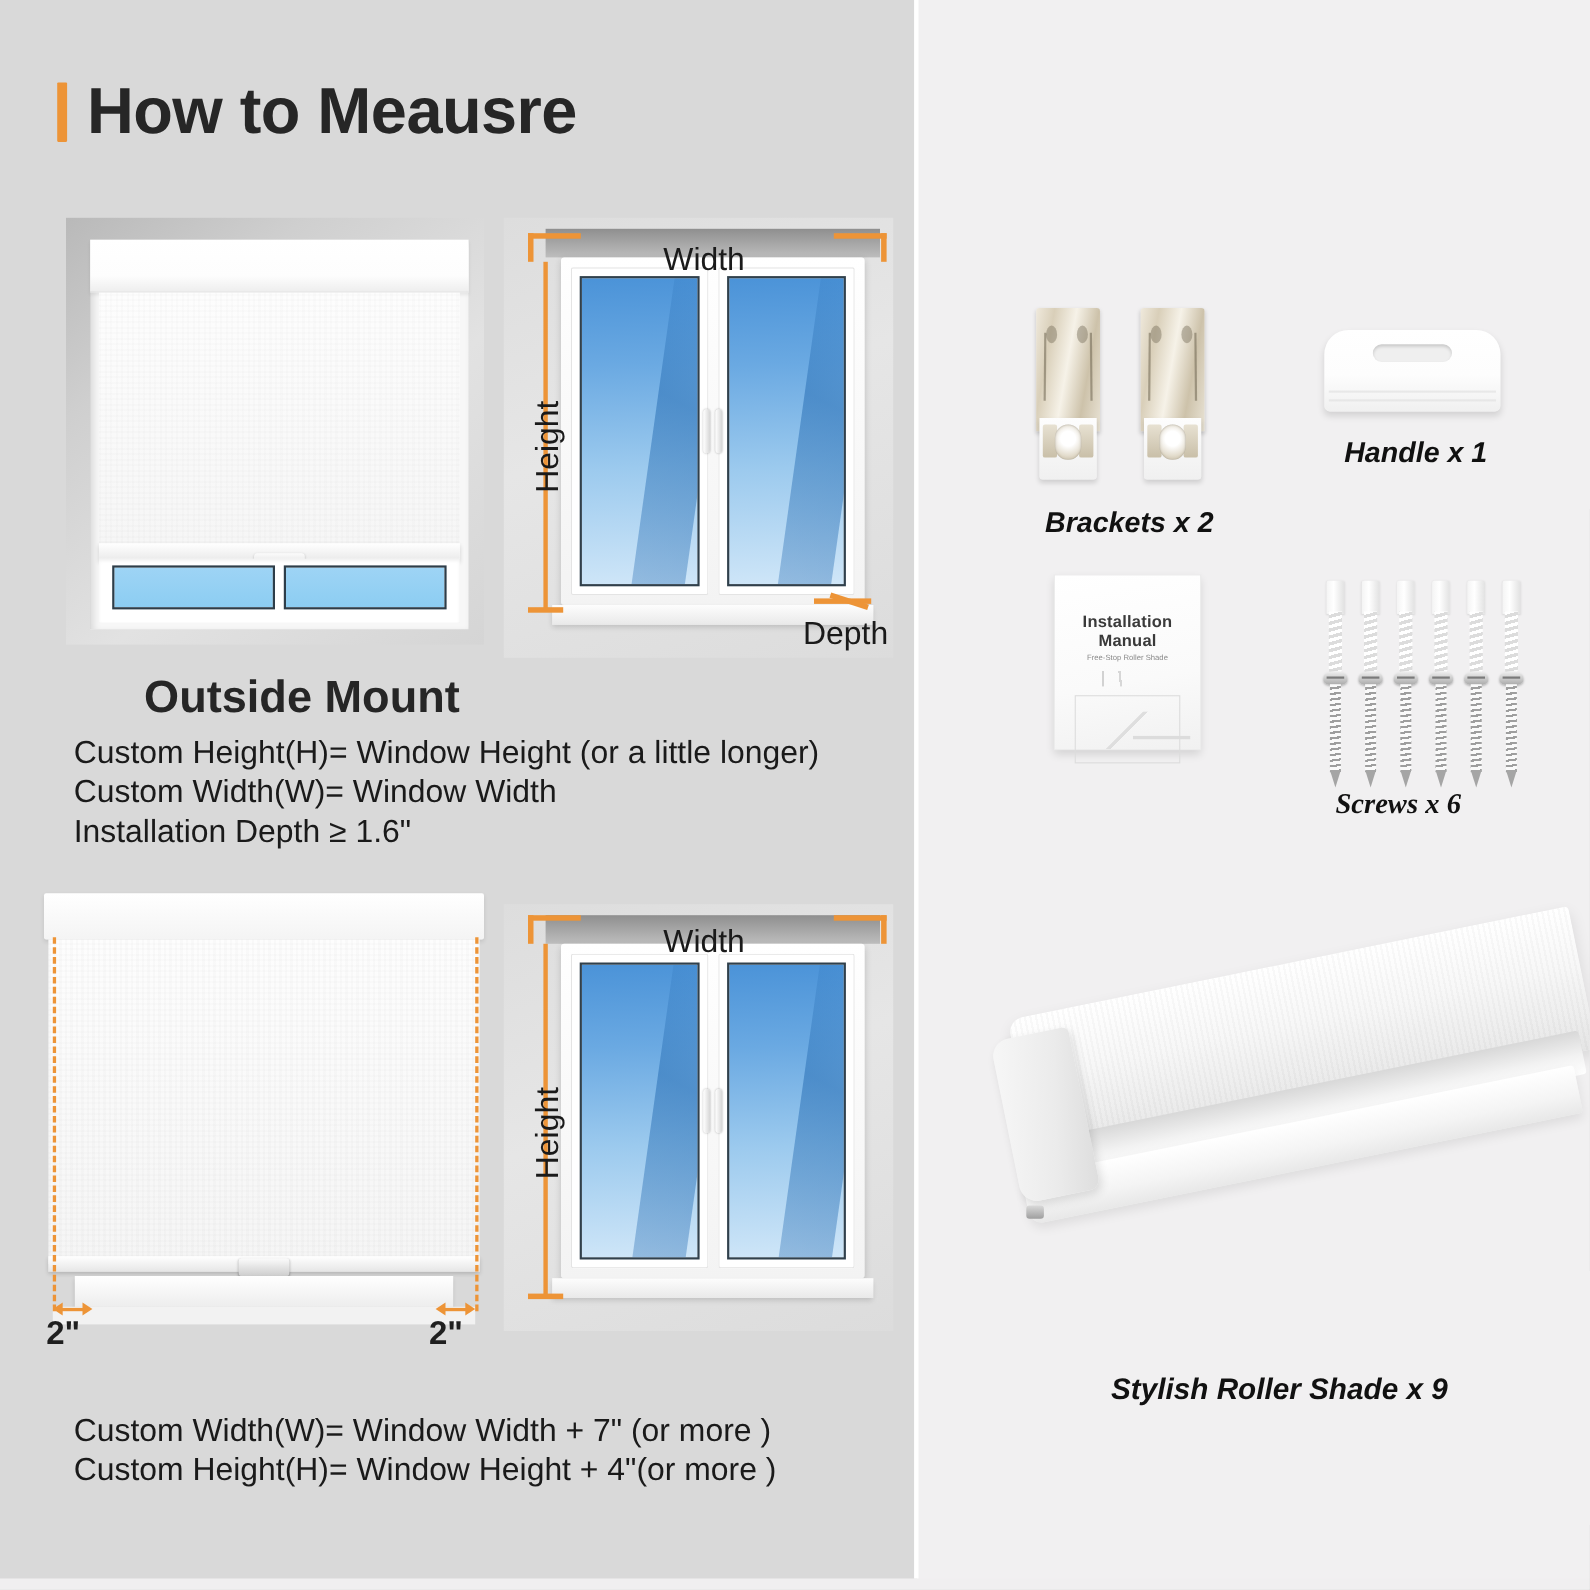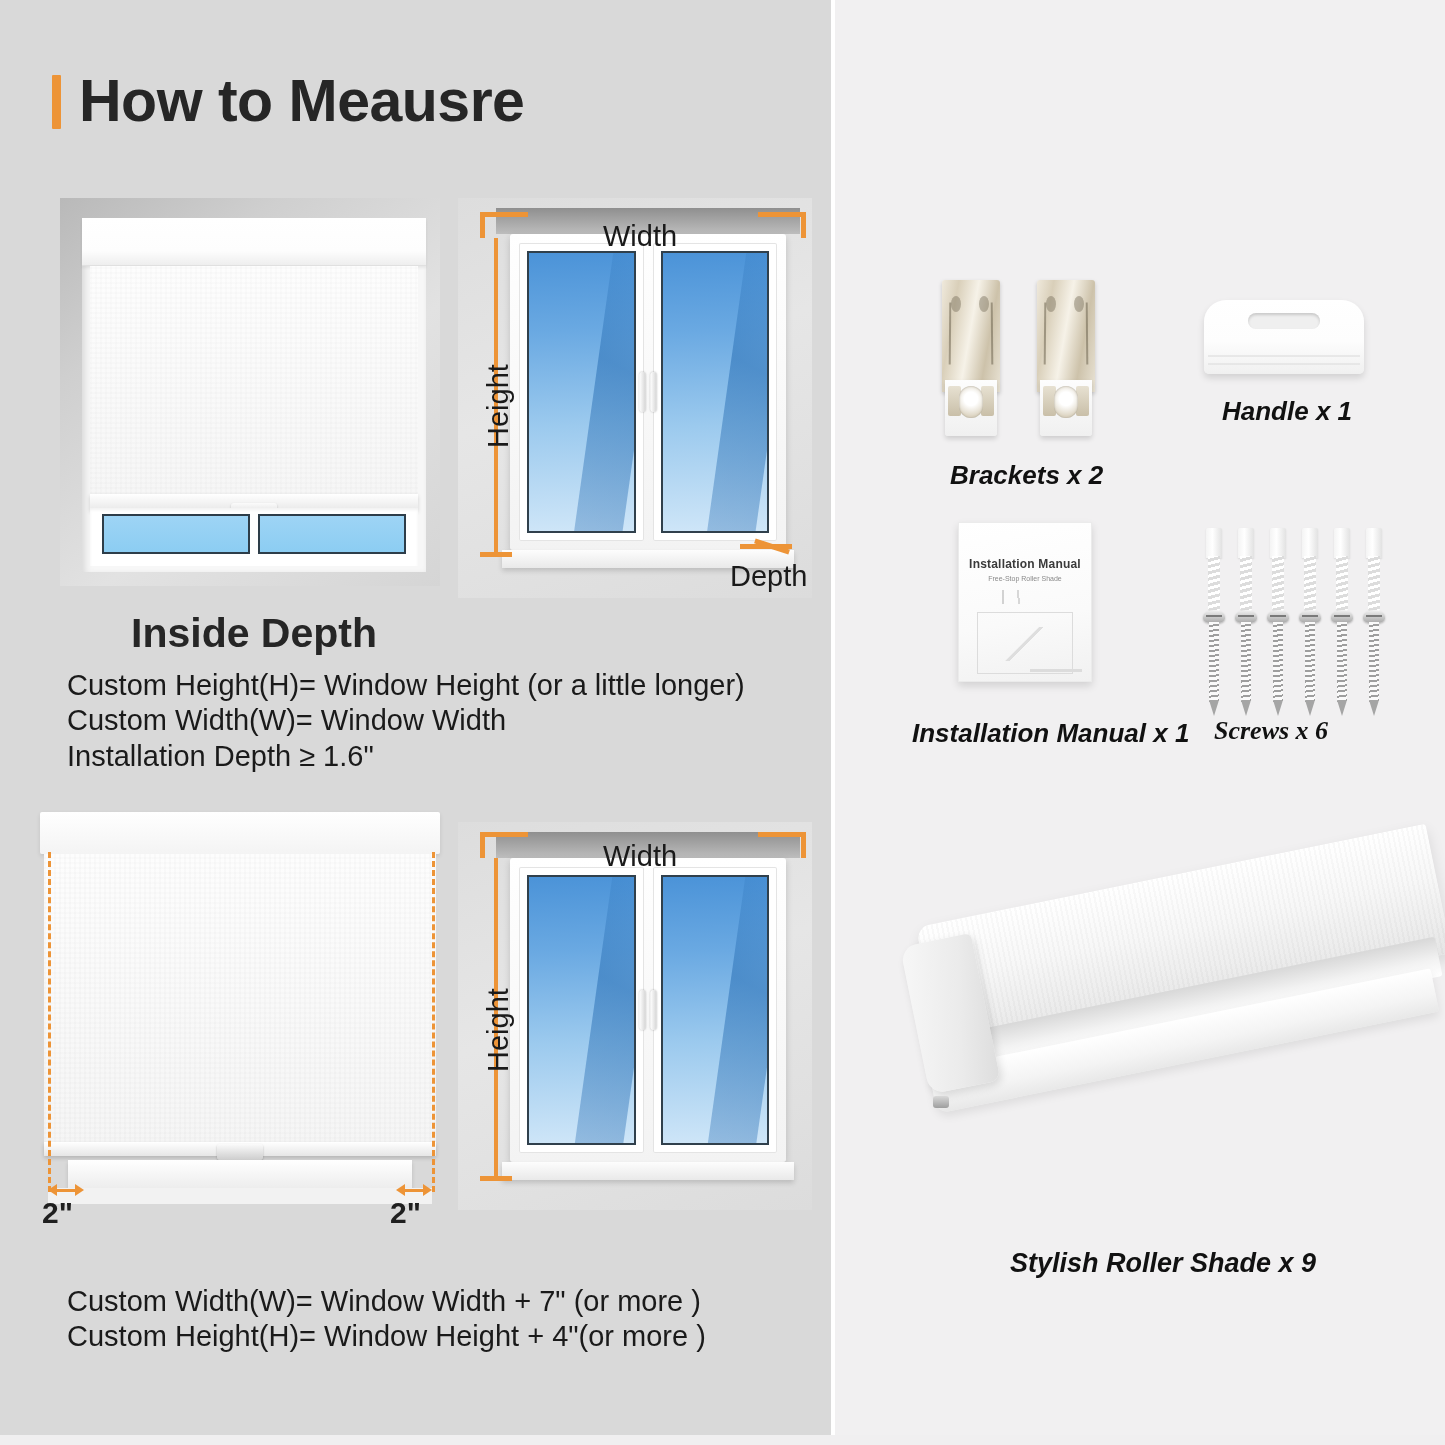--- a/index.html
+++ b/index.html
@@ -257,21 +257,21 @@
 
   
   .manual {
     position: absolute; width: 134px; height: 160px;
     background: linear-gradient(170deg,#ffffff 0%,#fafafa 60%,#f1f1f1 100%);
     box-shadow: 0 4px 8px rgba(0,0,0,.13);
     border: 1px solid #ebebeb;
     padding-top: 34px;
   }
   .manual-title {
-    font-size: 12px; font-weight: bold; text-align: center; color: #3a3a3a;
+    font-size: 15px; font-weight: bold; text-align: center; color: #3a3a3a;
     letter-spacing: .2px;
   }
   .manual-sub {
     font-size: 7px; text-align: center; color: #8a8a8a; margin-top: 4px;
   }
   .manual-scribble {
     margin: 8px auto 0; width: 58px; height: 14px;
     background:
       linear-gradient(92deg, transparent 0 6px, #c9c9c9 6px 8px, transparent 8px 100%),
       linear-gradient(84deg, transparent 0 22px, #cfcfcf 22px 24px, transparent 24px 100%);
@@ -414,21 +414,21 @@
       <span class="mk" style="left:36px;  top:40px;  width:4px;  height:318px;"></span>
       <span class="mk" style="left:22px;  top:354px; width:32px; height:5px;"></span>
       <span class="mk" style="left:282px; top:346px; width:52px; height:5px;"></span>
       <span class="mk" style="left:296px; top:346px; width:36px; height:5px; transform:rotate(18deg);"></span>
 
       <span class="lbl-dim" style="left:145px; top:22px;">Width</span>
       <span class="lbl-dim lbl-vert" style="left:24px; top:250px;">Height</span>
       <span class="lbl-dim" style="left:272px; top:362px;">Depth</span>
     </div>
 
-    <div class="mount-title" style="left:131px; top:610px;">Inside Depth</div>
+    <div class="mount-title" style="left:131px; top:610px;">Outside Mount</div>
     <div class="mount-lines" style="left:67px; top:668px;">
       <div>Custom Height(H)= Window Height (or a little longer)</div>
       <div>Custom Width(W)= Window Width</div>
       <div>Installation Depth ≥ 1.6"</div>
     </div>
 
     <div class="om-wrap">
       <div class="om-head"></div>
       <div class="om-fabric"></div>
       <div class="om-bottombar"></div>
@@ -518,21 +518,20 @@
     </div>
     <span class="pkg-label" style="left:388px; top:396px;">Handle x 1</span>
 
     <div class="manual" style="left:124px; top:522px;">
       <div class="manual-title">Installation Manual</div>
       <div class="manual-sub">Free-Stop Roller Shade</div>
       <div class="manual-scribble"></div>
       <div class="manual-box"></div>
       <div class="manual-foot"></div>
     </div>
-    <span class="pkg-label" style="left:78px; top:718px;">Installation Manual x 1</span>
 
     <div>
       <span class="anchor" style="left:372px; top:528px;">
         <span class="anchor-head"></span>
           <span class="anchor-body"></span>
         </span>
       <span class="anchor" style="left:404px; top:528px;">
         <span class="anchor-head"></span>
           <span class="anchor-body"></span>
         </span>

